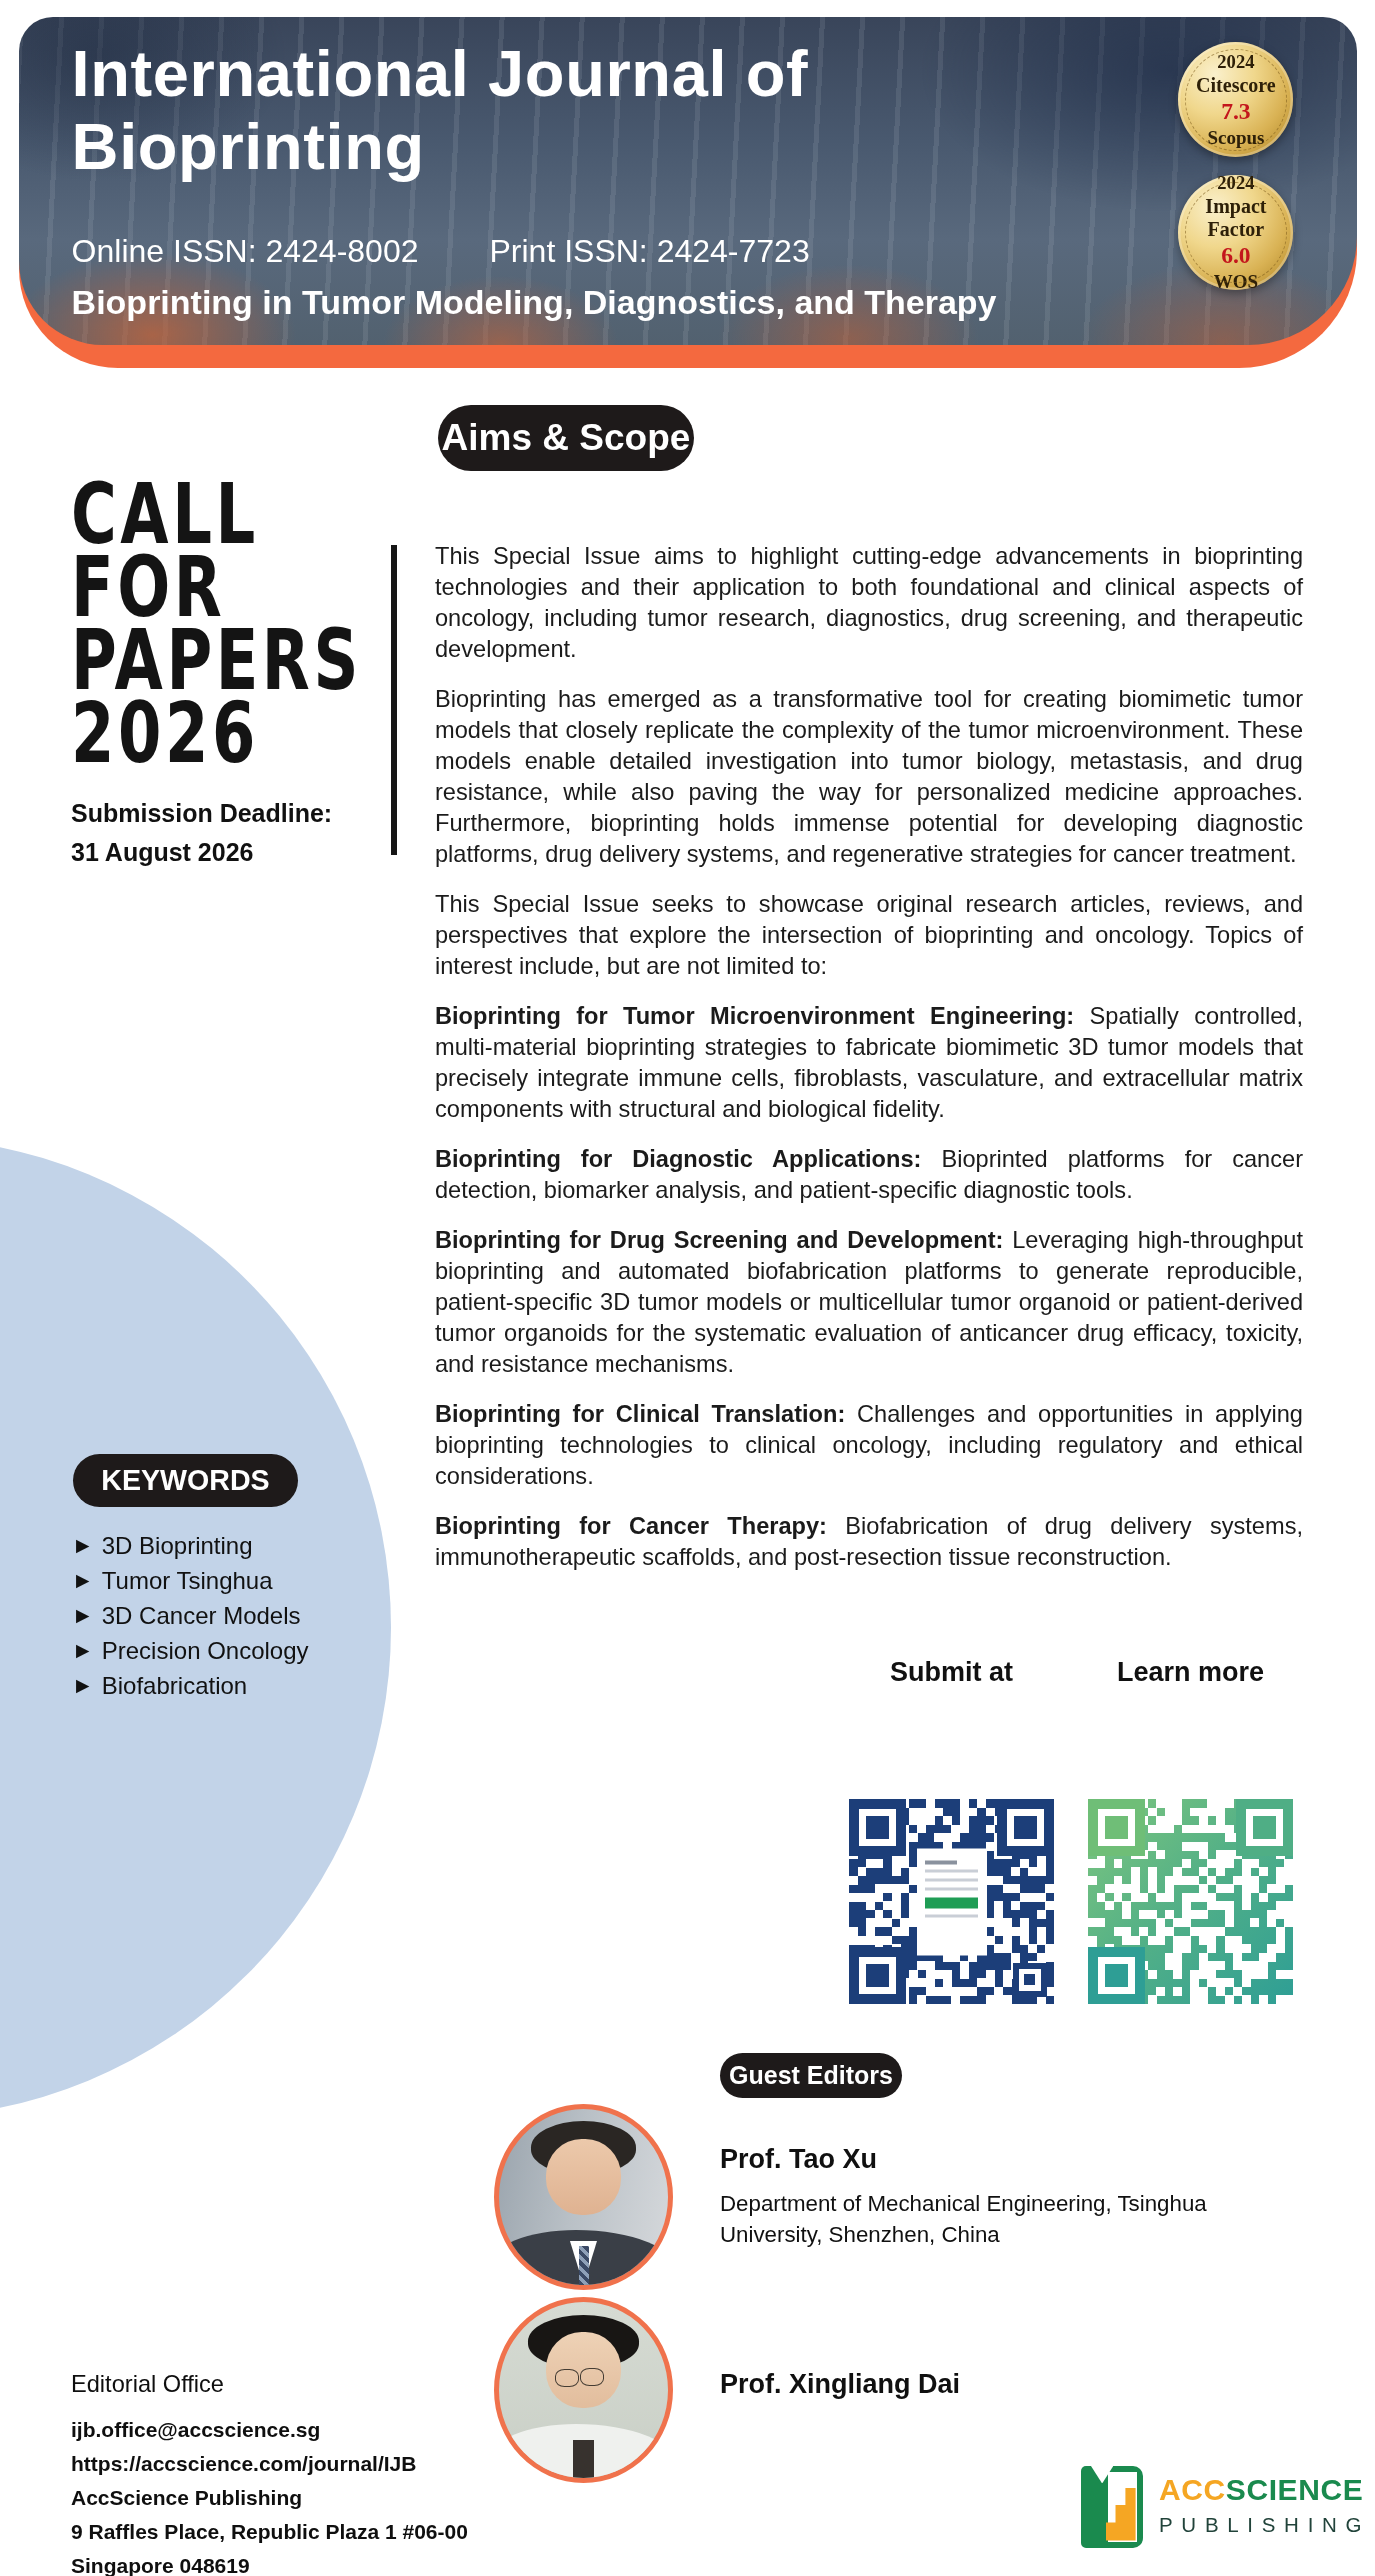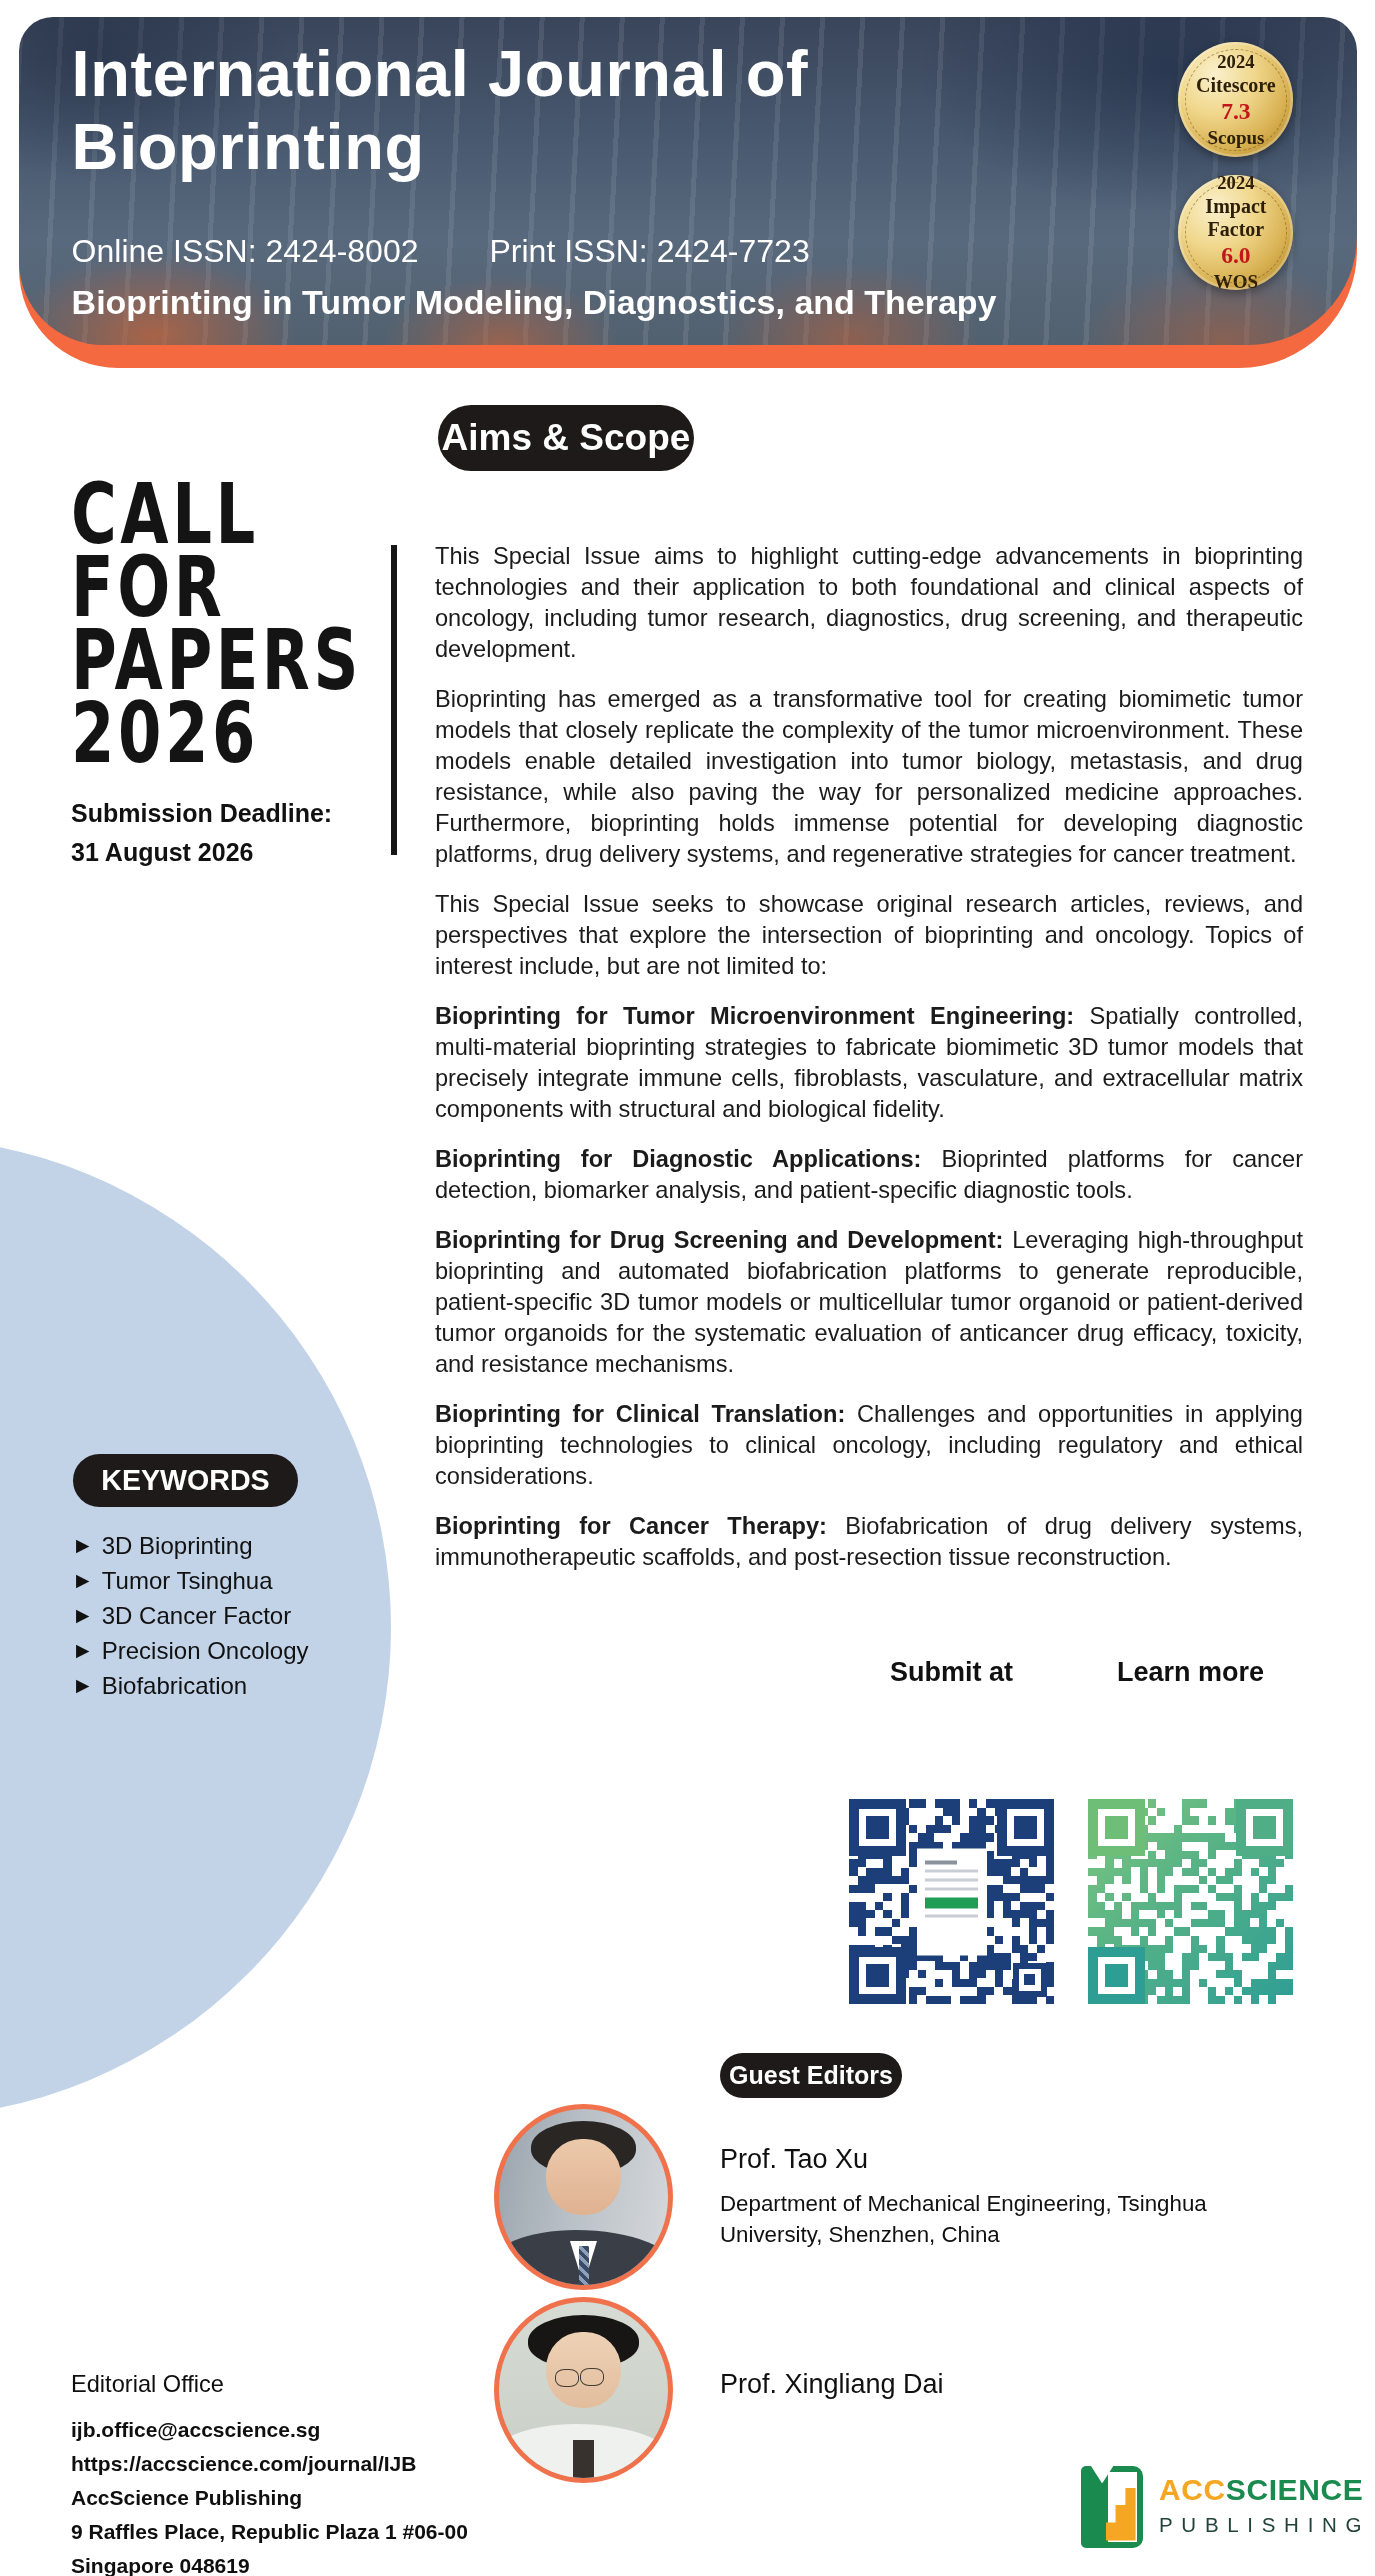--- a/index.html
+++ b/index.html
@@ -103,21 +103,21 @@
               border:1.9px solid #443C33;border-radius:40%;}
   .editor:nth-child(2) .ph-glasses{display:block;}
   .ph-body{position:absolute;left:-6%;bottom:-13%;width:112%;height:44%;border-radius:46% 54% 0 0;background:#3A3F47;}
   .editor:nth-child(2) .ph-body{background:#EFF1EE;}
   .ph-collar{position:absolute;left:42%;bottom:0;width:16%;height:25%;background:#fff;
              clip-path:polygon(0 0,100% 0,50% 100%);}
   .editor:nth-child(2) .ph-collar{background:#37322E;clip-path:none;width:12%;left:44%;height:22%;}
   .ph-tie{position:absolute;left:47.5%;bottom:0;width:6%;height:22%;
           background:repeating-linear-gradient(45deg,#3B4A66 0 3.7px,#8EA0B8 3.7px 7.4px);}
   .editor:nth-child(2) .ph-tie{display:none;}
-  .ed-name{font-size:27px;font-weight:normal;color:#101010;margin-bottom:12.4px;}
+  .ed-name{font-size:27px;font-weight:bold;color:#101010;margin-bottom:12.4px;}
   .ed-aff{font-size:22.3px;line-height:31px;color:#101010;}
   .editor:nth-child(1) .ed-aff{max-width:515px;}
   .editor:nth-child(2) .ed-aff{max-width:596px;text-align:justify;}
 
   
   .eo{position:absolute;left:71px;top:2371px;color:#0f0f0f;}
   .eo-heading{font-size:23.6px;font-weight:normal;margin-bottom:15px;}
   .eo-line{font-size:21px;font-weight:bold;line-height:34px;}
   .logo{position:absolute;left:1081px;top:2466px;display:flex;gap:16px;align-items:flex-start;}
   .logo-book{position:relative;width:62px;height:82px;background:#1A8A4E;border-radius:5px 10px 10px 5px;overflow:hidden;}
@@ -193,21 +193,21 @@
   <li>
         <span class="kw-tri">▶</span>
         <span>3D Bioprinting</span>
       </li>
       <li>
         <span class="kw-tri">▶</span>
         <span>Tumor Tsinghua</span>
       </li>
       <li>
         <span class="kw-tri">▶</span>
-        <span>3D Cancer Factor</span>
+        <span>3D Cancer Models</span>
       </li>
       <li>
         <span class="kw-tri">▶</span>
         <span>Precision Oncology</span>
       </li>
       <li>
         <span class="kw-tri">▶</span>
         <span>Biofabrication</span>
       </li>
     </ul>

